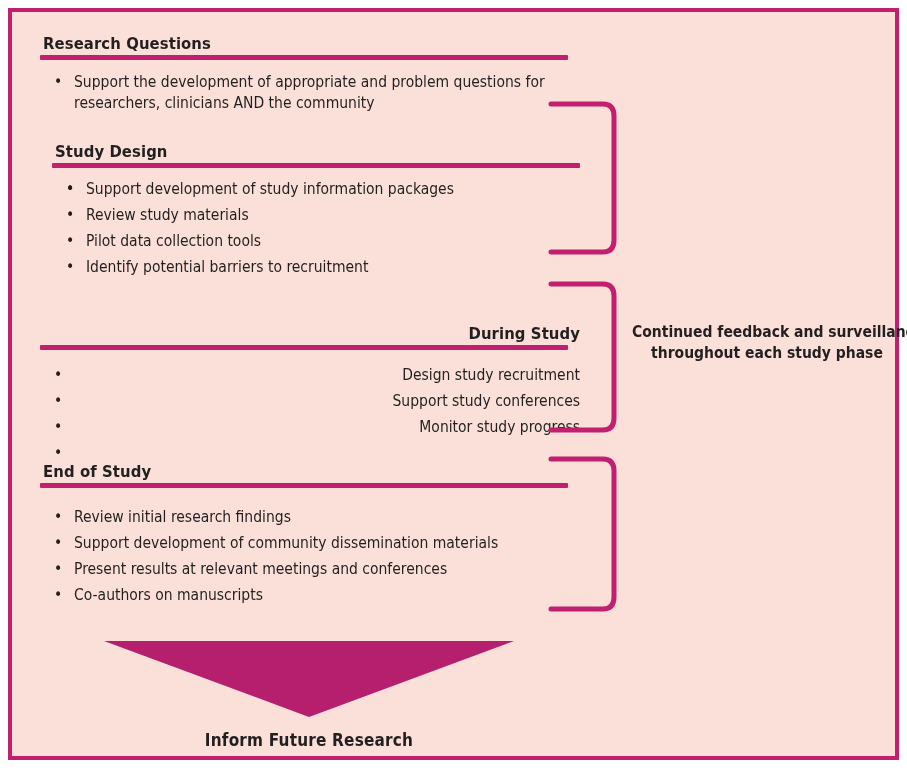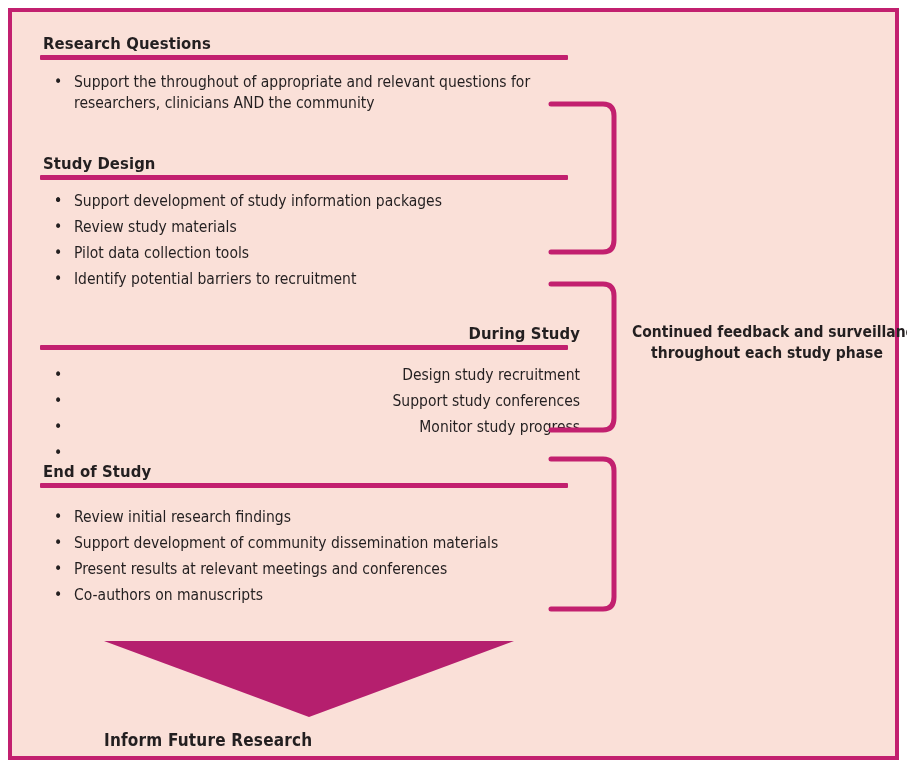--- a/index.html
+++ b/index.html
@@ -108,21 +108,21 @@
     width: 410px;
     height: 76px;
   }
   #arrow svg { display: block; }
 
   #arrow-label {
     position: absolute;
     left: 92px;
     top: 718px;
     width: 410px;
-    text-align: left;
+    text-align: center;
     font-size: 17px;
     font-weight: bold;
     color: #231f20;
     letter-spacing: 0.2px;
     white-space: nowrap;
   }
 </style>
 </head>
 <body>
 
@@ -130,26 +130,26 @@
   <div id="frame">
 
     <div id="left-col">
 
       <div class="section" style="top:0px;">
         <div class="section-heading">Research Questions</div>
         <div class="section-rule"></div>
         <ul class="bullets" style="margin-top:12px;">
           <li class="bullet">
             <span class="dot">•</span>
-            <span>Support the throughout of appropriate and relevant questions for researchers, clinicians AND the community</span>
-          </li>
-        </ul>
-      </div>
-
-      <div class="section" style="top:120px;">
+            <span>Support the development of appropriate and problem questions for researchers, clinicians AND the community</span>
+          </li>
+        </ul>
+      </div>
+
+      <div class="section" style="top:108px;margin-left:12px;">
         <div class="section-heading">Study Design</div>
         <div class="section-rule"></div>
         <ul class="bullets" style="margin-top:11px;">
           <li class="bullet">
             <span class="dot">•</span>
           </li>
           <li class="bullet">
             <span class="dot">•</span>
             <span>Support development of study information packages</span>
           </li>

